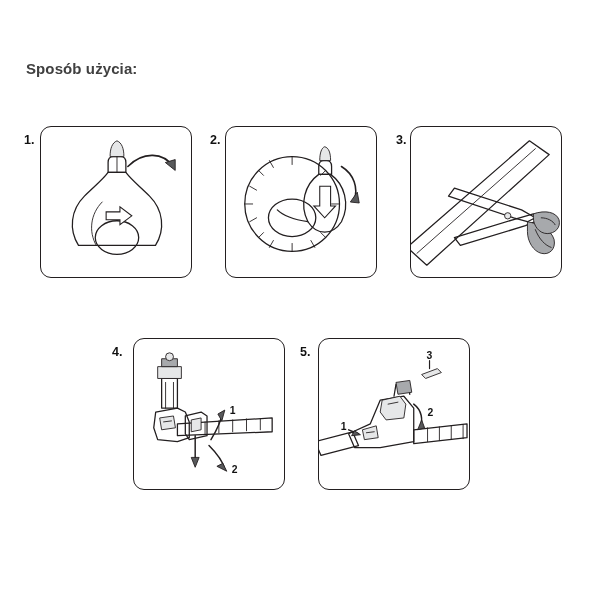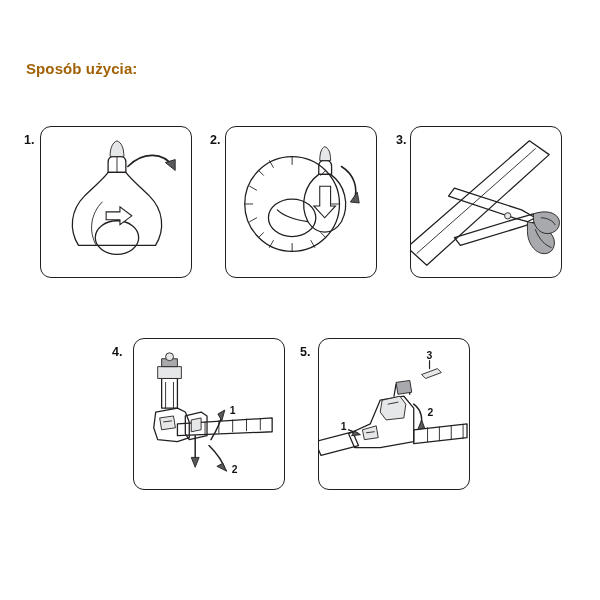--- a/index.html
+++ b/index.html
@@ -15,21 +15,21 @@
     color: #1a1a1a;
     overflow: hidden;
   }
   #page-title {
     position: absolute;
     left: 26px;
     top: 60px;
     font-size: 15px;
     font-weight: bold;
     letter-spacing: 0.1px;
-    color: #a16207;
+    color: #404040;
   }
   .panel {
     position: absolute;
     border: 1.4px solid #231f20;
     border-radius: 11px;
     background: #ffffff;
     box-sizing: border-box;
     overflow: hidden;
   }
   .step-num {

